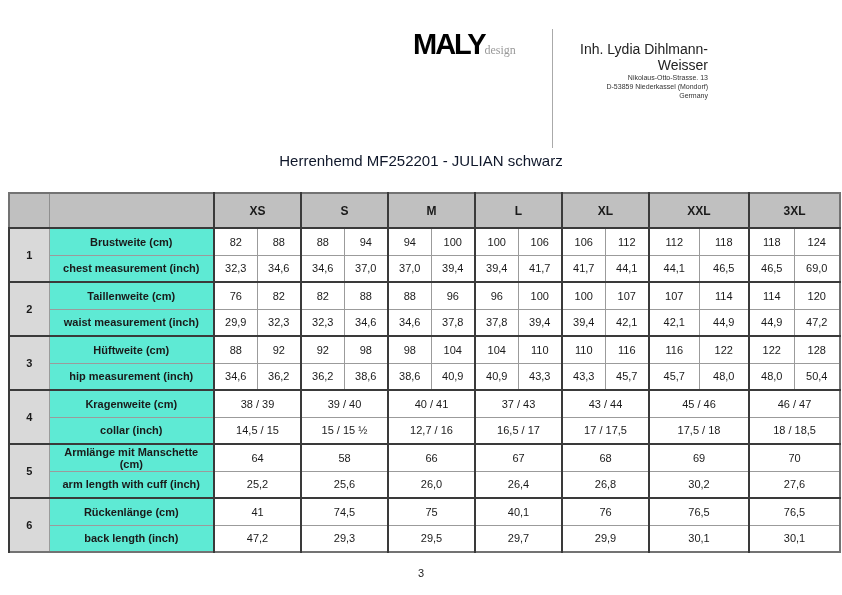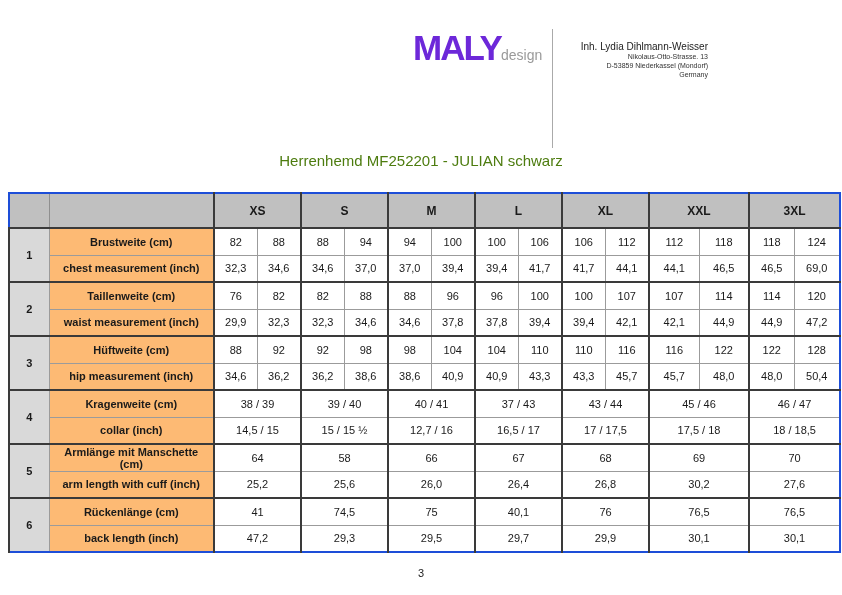--- a/index.html
+++ b/index.html
@@ -12,68 +12,68 @@
     overflow: hidden;
   }
   .page { position: absolute; inset: 0; background: #fff; }
 
   
   .logo {
     position: absolute; left: 413px; top: 30px;
     white-space: nowrap; line-height: 1;
   }
   .logo .logo-main {
-    font-size: 35px; font-weight: 800; letter-spacing: -2px; color: #6d28d9;
+    font-size: 29px; font-weight: 800; letter-spacing: -2px; color: #000000;
   }
   .logo .logo-sub {
-    font-size: 14px; font-weight: 400; color: #9a9a9a; letter-spacing: 0;
+    font-size: 12px; font-weight: 400; color: #9a9a9a; letter-spacing: 0; font-family: Liberation Serif, serif;
   }
   .vrule {
     position: absolute; left: 552px; top: 29px;
     width: 1px; height: 119px; background: #aaaaaa;
   }
   .contact {
     position: absolute; left: 556px; top: 41px; width: 152px;
     text-align: right;
   }
-  .contact .owner { font-size: 10px; color: #222; }
+  .contact .owner { font-size: 14px; color: #222; }
   .contact .addr-line { font-size: 7px; line-height: 9px; color: #333; }
 
   
   .doc-title {
     position: absolute; top: 152px; left: 0; width: 842px;
-    text-align: center; font-size: 15px; color: #4d7c0f;
+    text-align: center; font-size: 15px; color: #0f172a;
   }
 
   
   .size-table-wrap { position: absolute; left: 8px; top: 192px; }
   table.size-table {
     border-collapse: collapse; table-layout: fixed;
     width: 827px;
-    border: 2px solid #1d4ed8;
+    border: 2px solid #737373;
   }
   .size-table th, .size-table td {
     text-align: center; vertical-align: middle;
     font-size: 11px; overflow: hidden;
   }
   .size-table thead tr { height: 35px; }
   .size-table tbody tr { height: 27px; }
   .size-table th {
     background: #c0c0c0; font-weight: bold; font-size: 12px;
     border: 1px solid #8f8f8f; border-bottom: 2px solid #3a3a3a;
   }
   .size-table td { border: 1px solid #9b9b9b; background: #fff; }
   .size-table th.gs, .size-table td.gs { border-left: 2px solid #3a3a3a; }
   .size-table tr.rg td { border-top: 2px solid #3a3a3a; }
   .size-table td.num {
     background: #d9d9d9; font-weight: bold;
     border-left: 2px solid #3a3a3a;
   }
   .size-table td.lbl {
-    background: #fdba74; font-weight: bold;
+    background: #5eead4; font-weight: bold;
     padding: 0 4px;
   }
 
   
   .page-number {
     position: absolute; top: 567px; left: 0; width: 842px;
     text-align: center; font-size: 11px; color: #222;
   }
 </style>
 </head>

